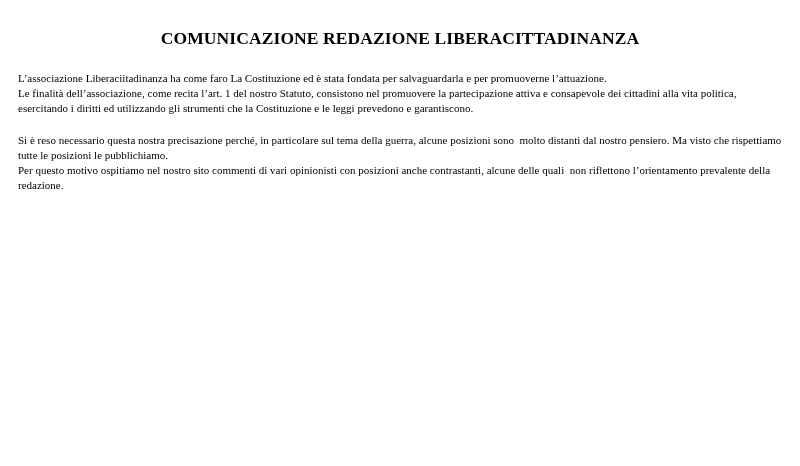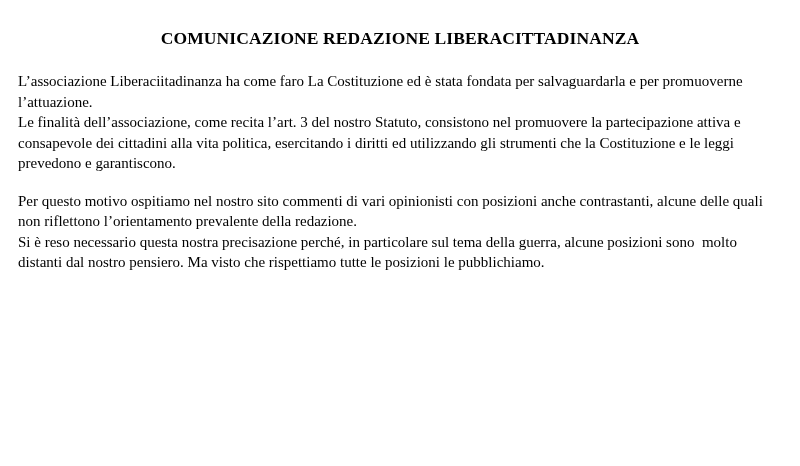--- a/index.html
+++ b/index.html
@@ -23,21 +23,21 @@
   }
   .doc-title {
     text-align: center;
     font-weight: bold;
     font-size: 17.5px;
     letter-spacing: 0.1px;
     margin: 0 0 22px 0;
     line-height: 1.2;
   }
   .para {
-    font-size: 15px;
+    font-size: 11px;
     line-height: 1.37;
     margin: 0;
     text-align: left;
     white-space: pre-wrap;
   }
   .para + .para {
     margin-top: 0px;
   }
   .spacer {
     height: 17px;
@@ -45,25 +45,25 @@
 </style>
 </head>
 <body>
 
 <div class="page">
 
   <h1 class="doc-title">COMUNICAZIONE REDAZIONE LIBERACITTADINANZA</h1>
 
   <p class="para">L’associazione Liberaciitadinanza ha come faro La Costituzione ed è stata fondata per salvaguardarla e per promuoverne l’attuazione.</p>
 
-  <p class="para">Le finalità dell’associazione, come recita l’art. 3 del nostro Statuto, consistono nel promuovere la partecipazione attiva e consapevole dei cittadini alla vita politica, esercitando i diritti ed utilizzando gli strumenti che la Costituzione e le leggi prevedono e garantiscono.</p>
+  <p class="para">Le finalità dell’associazione, come recita l’art. 1 del nostro Statuto, consistono nel promuovere la partecipazione attiva e consapevole dei cittadini alla vita politica, esercitando i diritti ed utilizzando gli strumenti che la Costituzione e le leggi prevedono e garantiscono.</p>
 
 
   <div class="spacer"></div>
 
+  <p class="para">Si è reso necessario questa nostra precisazione perché, in particolare sul tema della guerra, alcune posizioni sono  molto distanti dal nostro pensiero. Ma visto che rispettiamo tutte le posizioni le pubblichiamo.</p>
+
   <p class="para">Per questo motivo ospitiamo nel nostro sito commenti di vari opinionisti con posizioni anche contrastanti, alcune delle quali  non riflettono l’orientamento prevalente della redazione.</p>
-
-  <p class="para">Si è reso necessario questa nostra precisazione perché, in particolare sul tema della guerra, alcune posizioni sono  molto distanti dal nostro pensiero. Ma visto che rispettiamo tutte le posizioni le pubblichiamo.</p>
 
   <div class="spacer"></div>
 
 
 </div>
 
 </body></html>

